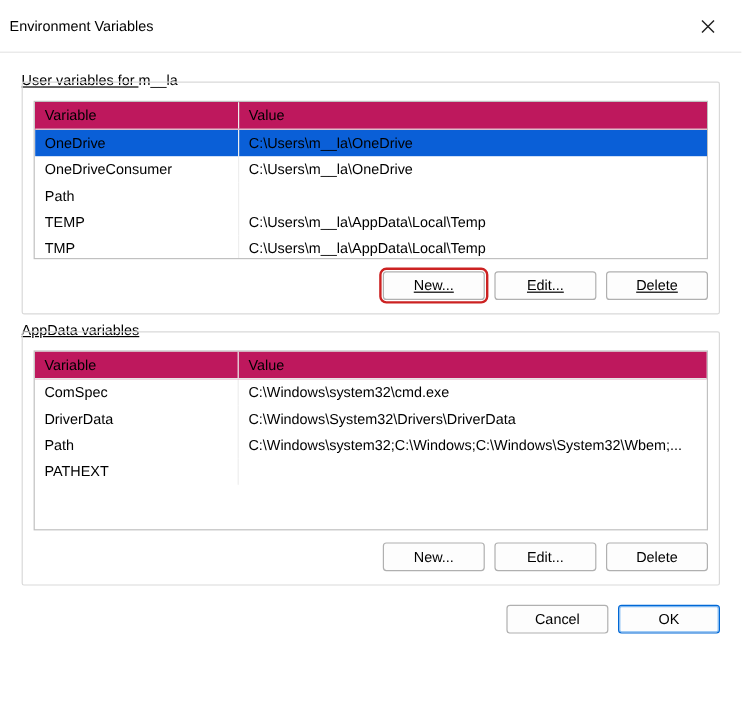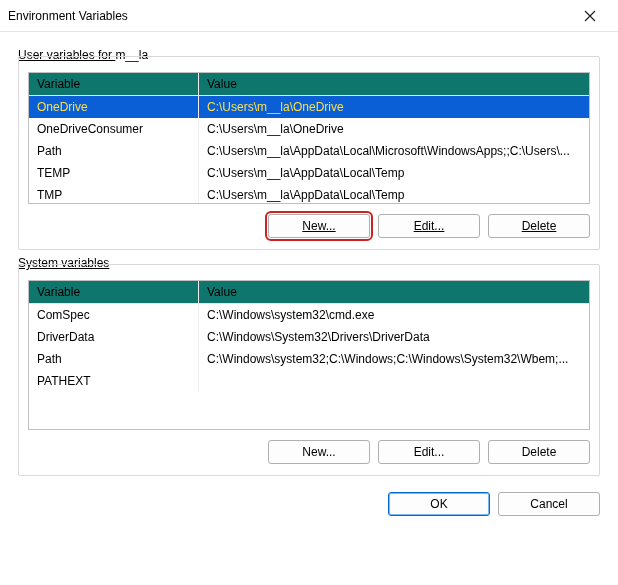--- a/index.html
+++ b/index.html
@@ -7,21 +7,21 @@
     margin: 0;
     font-family: "Segoe UI", Tahoma, sans-serif;
     font-size: 12px;
     background: #fff;
     color: #000;
     width: 618px;
     height: 585px;
     overflow: hidden;
   }
   .titlebar {
-    height: 32px;
+    height: 44px;
     border-bottom: 1px solid #e5e5e5;
     display: flex;
     align-items: center;
     padding: 0 8px;
   }
   .titlebar-title { flex: 1; font-size: 12px; }
   .close-btn {
     width: 40px;
     height: 32px;
     display: flex;
@@ -54,36 +54,36 @@
   .listbox {
     border: 1px solid #c0c0c0;
     height: 132px;
     overflow-y: auto;
     position: relative;
   }
   .listbox.sys { height: 150px; }
   .list-header {
     display: flex;
     border-bottom: 1px solid #e5e5e5;
-    background: #0f766e;
+    background: #be185d;
     position: sticky;
     top: 0;
   }
   .col-var { width: 170px; padding: 4px 8px; border-right: 1px solid #eee; }
   .col-val { flex: 1; padding: 4px 8px; overflow: hidden; white-space: nowrap; text-overflow: ellipsis; }
   .list-row { display: flex; cursor: pointer; }
-  .list-row.selected { background: #0a5fd7; color: #fde047; }
+  .list-row.selected { background: #0a5fd7; color: #000000; }
   .button-row {
     display: flex;
     justify-content: flex-end;
     gap: 8px;
     margin-top: 10px;
   }
   .btn {
-    width: 102px;
+    width: 85px;
     height: 24px;
     border: 1px solid #b0b0b0;
     border-radius: 3px;
     background: #fdfdfd;
     font-size: 12px;
     font-family: inherit;
     cursor: pointer;
     padding: 0;
     display: inline-flex;
     align-items: center;
@@ -131,21 +131,20 @@
             <div class="list-row selected">
               <div class="col-var">OneDrive</div>
               <div class="col-val">C:\Users\m__la\OneDrive</div>
             </div>
             <div class="list-row">
               <div class="col-var">OneDriveConsumer</div>
               <div class="col-val">C:\Users\m__la\OneDrive</div>
             </div>
             <div class="list-row">
               <div class="col-var">Path</div>
-              <div class="col-val">C:\Users\m__la\AppData\Local\Microsoft\WindowsApps;;C:\Users\...</div>
             </div>
             <div class="list-row">
               <div class="col-var">TEMP</div>
               <div class="col-val">C:\Users\m__la\AppData\Local\Temp</div>
             </div>
             <div class="list-row">
               <div class="col-var">TMP</div>
               <div class="col-val">C:\Users\m__la\AppData\Local\Temp</div>
             </div>
           </div>
@@ -159,21 +158,21 @@
           </button>
         <button class="btn">
             <span class="access-u">Delete</span>
           </button>
       </div>
     </div>
   </div>
 
   <div class="fieldset">
     <span class="fieldset-label">
-      <span class="access-u">System variables</span>
+      <span class="access-u">AppData variables</span>
     </span>
     <div class="fieldset-border"></div>
     <div class="fieldset-inner">
       <div class="listbox sys">
         <div class="list-header">
           <div class="col-var">Variable</div>
           <div class="col-val">Value</div>
         </div>
         <div id="system-rows">
             <div class="list-row">
@@ -201,17 +200,17 @@
             <span>Edit...</span>
           </button>
         <button class="btn">
             <span>Delete</span>
           </button>
       </div>
     </div>
   </div>
 
   <div class="dialog-buttons">
+    <button class="btn">Cancel</button>
     <button class="btn primary">OK</button>
-    <button class="btn">Cancel</button>
   </div>
 
 </div>
 
 </body></html>

